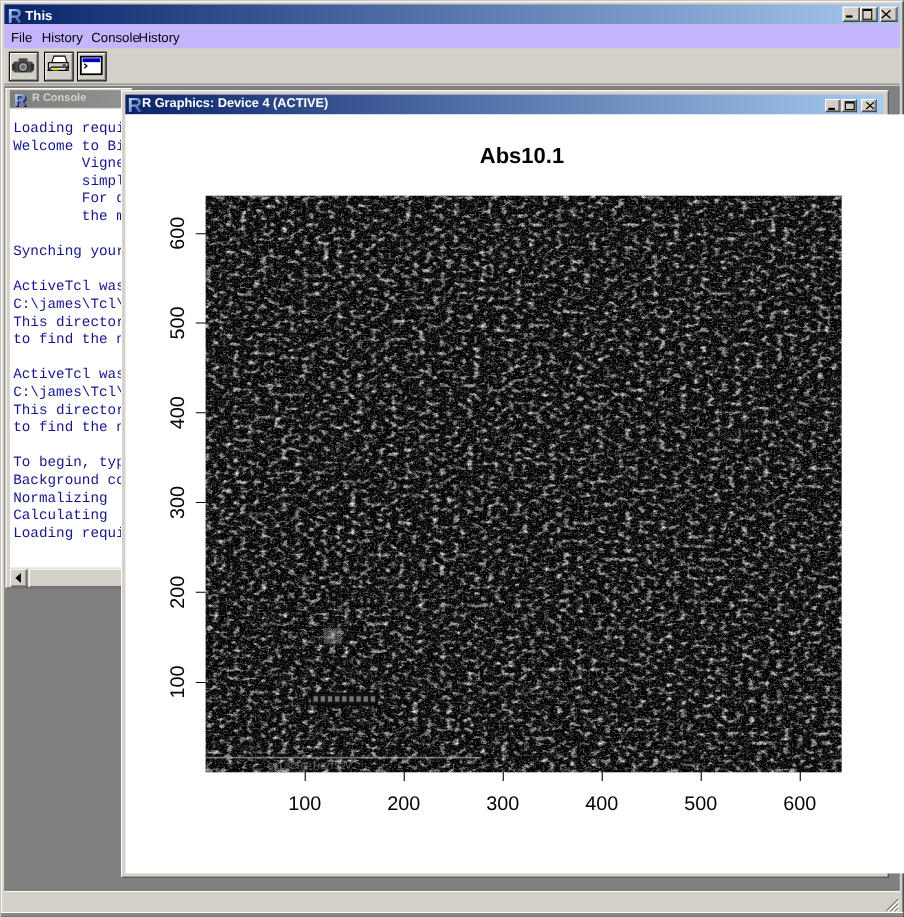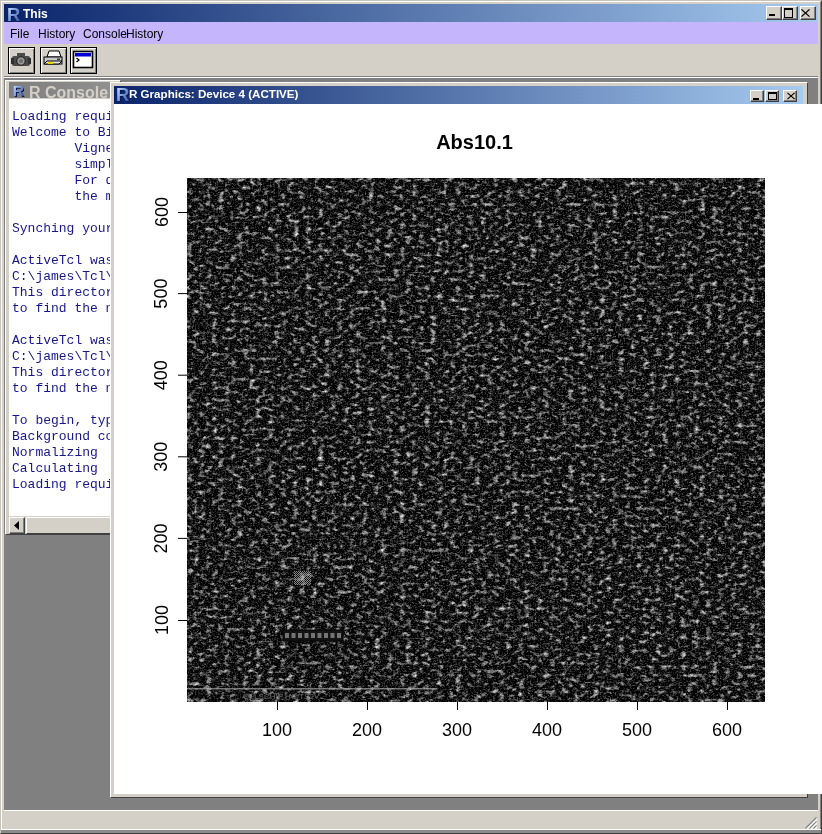--- a/index.html
+++ b/index.html
@@ -39,21 +39,21 @@
 
 #mdi { left:4px; top:78px; width:814px; height:732px; background:#808080;
   border-top:1px solid #808080; border-left:1px solid #808080; }
 
 
 #conwin { left:0px; top:1px; width:116px; height:455px; background:#d4d0c8;
   border-top:1px solid #fff; border-left:1px solid #fff;
   border-right:1px solid #404040; border-bottom:1px solid #404040; }
 #contitle { position:absolute; left:3px; top:1px; width:109px; height:16px;
   background:linear-gradient(to right,#7e7e7e,#929292); }
-#contitle .wtext { position:absolute; left:20px; top:2px; color:#d4d0c8; font-weight:bold; font-size:16px; }
+#contitle .wtext { position:absolute; left:20px; top:2px; color:#d4d0c8; font-weight:bold; font-size:10px; }
 #conclient { position:absolute; left:3px; top:18px; width:110px; height:417px; background:#fff; overflow:hidden; }
 #context { position:absolute; left:3px; top:10px; font-family:"Liberation Mono",monospace;
   font-size:13px; line-height:16px; color:#16168b; white-space:pre; }
 #conscroll { position:absolute; left:3px; top:436px; width:110px; height:16px; background:#d4d0c8; }
 #conscroll .sbtn { position:absolute; left:0; top:0; width:16px; height:17px; background:#d4d0c8;
   border-top:1px solid #fff; border-left:1px solid #fff;
   border-right:1px solid #404040; border-bottom:1px solid #404040;
   box-shadow:inset -1px -1px 0 #808080; }
 #conscroll .thumb { position:absolute; left:17px; top:0; width:92px; height:17px; background:#d4d0c8;
   border-top:1px solid #fff; border-left:1px solid #fff;

